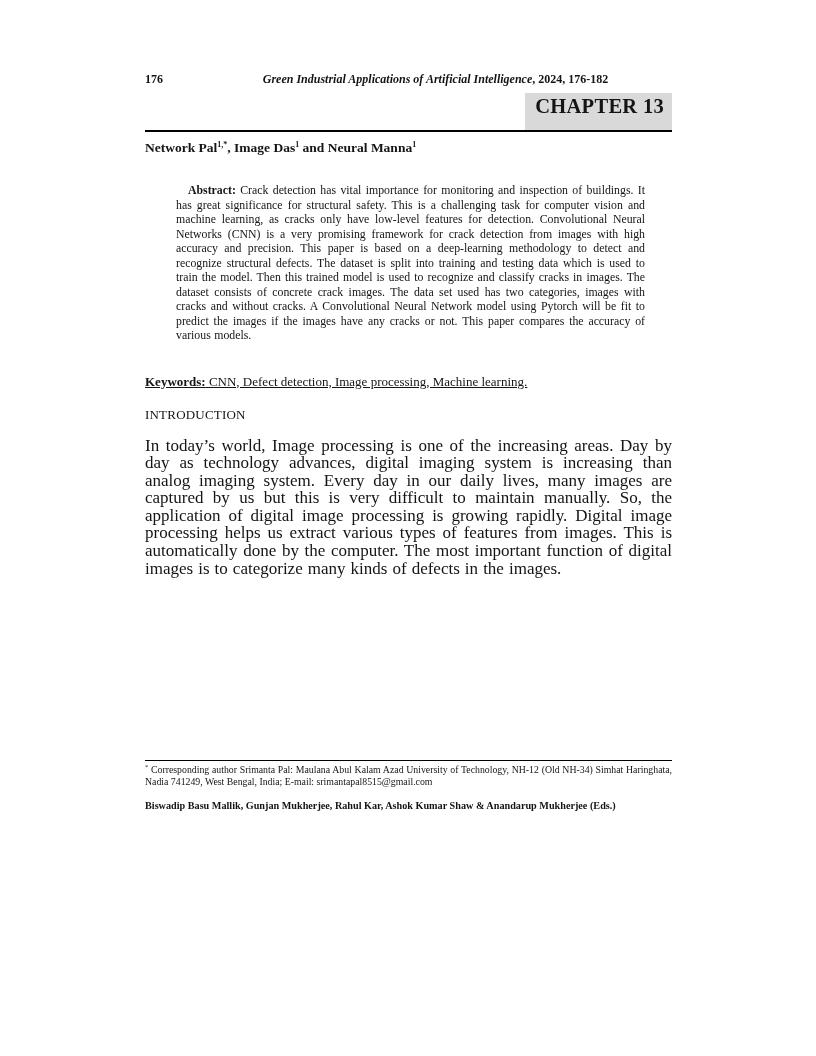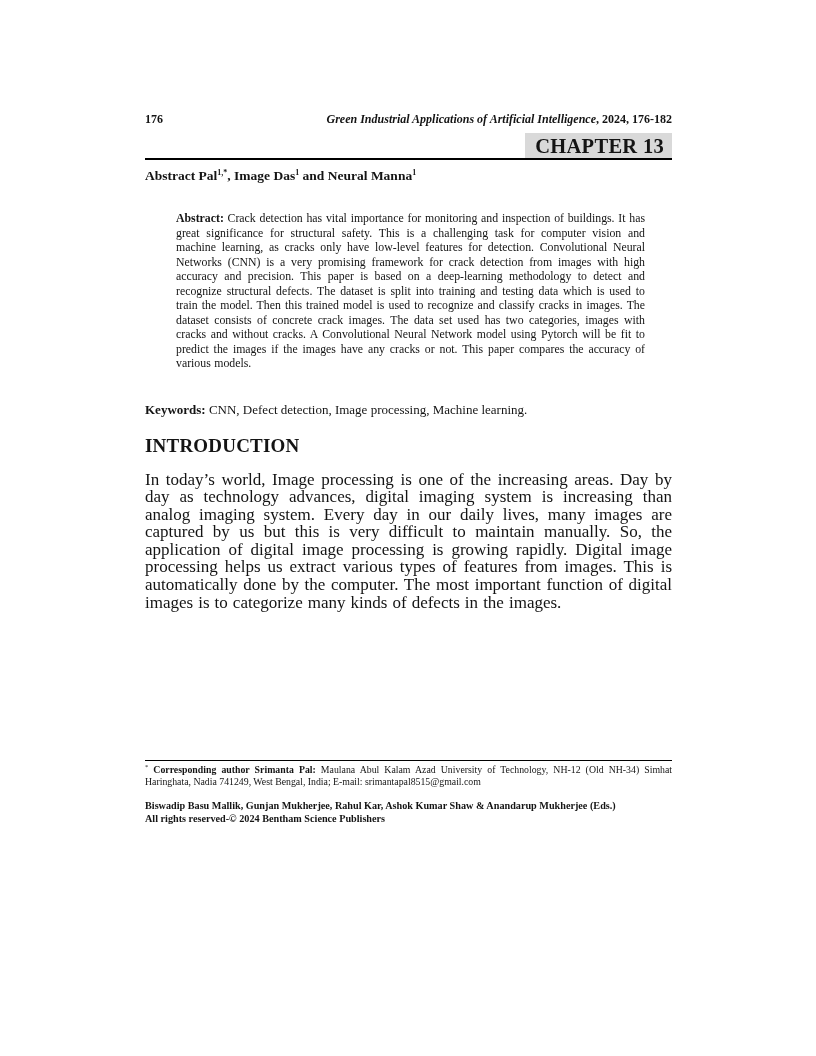--- a/index.html
+++ b/index.html
@@ -11,45 +11,45 @@
     font-family:"Liberation Serif","DejaVu Serif",serif;
     overflow:hidden;
   }
   .content{
     position:absolute;
     left:145px;top:0;
     width:527px;
   }
   
   .running-head{
-    margin-top:112px;
+    margin-top:72px;
     display:flex;
     align-items:baseline;
     font-size:12px;
     font-weight:bold;
     line-height:14px;
     gap:36px;
   }
   .running-head .pageno{flex:0 0 auto;}
-  .running-head .cite{flex:1 1 auto;text-align:right;}
+  .running-head .cite{flex:1 1 auto;text-align:center;}
   .cite .jname{font-style:italic;}
   
   .chapter-row{
     margin-top:7px;
     text-align:right;
     border-bottom:2.5px solid #000;
     line-height:0;
   }
   .chapter-box{
     display:inline-block;
     background:var(--chapter-bg,#d9d9d9);
     font-size:20.5px;
     font-weight:bold;
     line-height:23px;
-    padding:2px 8px 0 10px;
+    padding:2px 8px 12px 10px;
     letter-spacing:0.3px;
   }
   
   .title{
     margin-top:14px;
     font-size:19.5px;
     font-weight:bold;
     line-height:28px;
   }
   .title .t-line1{display:block;text-align:justify;text-align-last:justify;}
@@ -75,33 +75,34 @@
   
   .abstract{
     margin-top:27px;
     margin-left:31px;
     margin-right:27px;
     font-size:11.8px;
     line-height:14.5px;
     text-align:justify;
     word-spacing:0.6px;
   }
-  .abstract b{font-weight:bold;}
+  .abstract b{font-weight:bold;margin-left:12px;}
   
   .keywords{
     margin-top:31px;
     font-size:13px;
     line-height:16px;
+    text-decoration:underline;
   }
   .keywords b{font-weight:bold;}
   
   .section-heading{
     margin-top:17px;
-    font-size:19px;
-    font-weight:bold;
+    font-size:13px;
+    font-weight:normal;
     letter-spacing:0.2px;
   }
   
   .body-para{
     margin-top:14px;
     font-size:17px;
     line-height:17.6px;
     text-align:justify;
     word-spacing:0.8px;
   }
@@ -115,21 +116,21 @@
     border-top:1.8px solid #000;
     height:0;
   }
   .footnote{
     margin-top:3px;
     font-size:9.8px;
     line-height:12.2px;
     text-align:justify;
   }
   .footnote sup{font-size:6.5px;vertical-align:super;line-height:0;}
-  .footnote b{font-weight:bold;}
+  .footnote b{font-weight:normal;}
   .editors{
     margin-top:12px;
     font-size:10.2px;
     font-weight:bold;
     line-height:12.6px;
   }
 </style>
 </head>
 <body>
 
@@ -140,35 +141,34 @@
       <span class="pageno">176</span>
       <span class="cite"><span class="jname">Green Industrial Applications of Artificial Intelligence</span><span>, 2024, 176-182</span></span>
     </div>
 
     <div class="chapter-row">
       <span class="chapter-box">CHAPTER 13</span>
     </div>
 
 
     <div class="authors">
-      <span>Abstract Pal</span><sup>1,*</sup><span>, </span><span>Image Das</span><sup>1</sup><span class="sep-and"> and </span><span>Neural Manna</span><sup>1</sup>
+      <span>Network Pal</span><sup>1,*</sup><span>, </span><span>Image Das</span><sup>1</sup><span class="sep-and"> and </span><span>Neural Manna</span><sup>1</sup>
     </div>
 
 
     <p class="abstract"><b>Abstract:</b><span> Crack detection has vital importance for monitoring and inspection of buildings. It has great significance for structural safety. This is a challenging task for computer vision and machine learning, as cracks only have low-level features for detection. Convolutional Neural Networks (CNN) is a very promising framework for crack detection from images with high accuracy and precision. This paper is based on a deep-learning methodology to detect and recognize structural defects. The dataset is split into training and testing data which is used to train the model. Then this trained model is used to recognize and classify cracks in images. The dataset consists of concrete crack images. The data set used has two categories, images with cracks and without cracks. A Convolutional Neural Network model using Pytorch will be fit to predict the images if the images have any cracks or not. This paper compares the accuracy of various models.</span></p>
 
     <p class="keywords"><b>Keywords:</b><span> CNN, Defect detection, Image processing, Machine learning.</span></p>
 
     <h2 class="section-heading" style="margin:17px 0 0 0;">INTRODUCTION</h2>
 
     <p class="body-para">In today’s world, Image processing is one of the increasing areas. Day by day as technology advances, digital imaging system is increasing than analog imaging system. Every day in our daily lives, many images are captured by us but this is very difficult to maintain manually. So, the application of digital image processing is growing rapidly. Digital image processing helps us extract various types of features from images. This is automatically done by the computer. The most important function of digital images is to categorize many kinds of defects in the images.</p>
 
     <div class="page-footer">
       <div class="footnote-rule"></div>
       <p class="footnote" style="margin:3px 0 0 0;"><sup>*</sup><b> Corresponding author Srimanta Pal:</b><span> Maulana Abul Kalam Azad University of Technology, NH-12 (Old NH-34) Simhat Haringhata, Nadia 741249, West Bengal, India; E-mail: srimantapal8515@gmail.com</span></p>
       <div class="editors">
         <div>Biswadip Basu Mallik, Gunjan Mukherjee, Rahul Kar, Ashok Kumar Shaw &amp; Anandarup Mukherjee (Eds.)</div>
-        <div>All rights reserved-© 2024 Bentham Science Publishers</div>
       </div>
     </div>
 
   </div>
 </div>
 
 </body></html>

